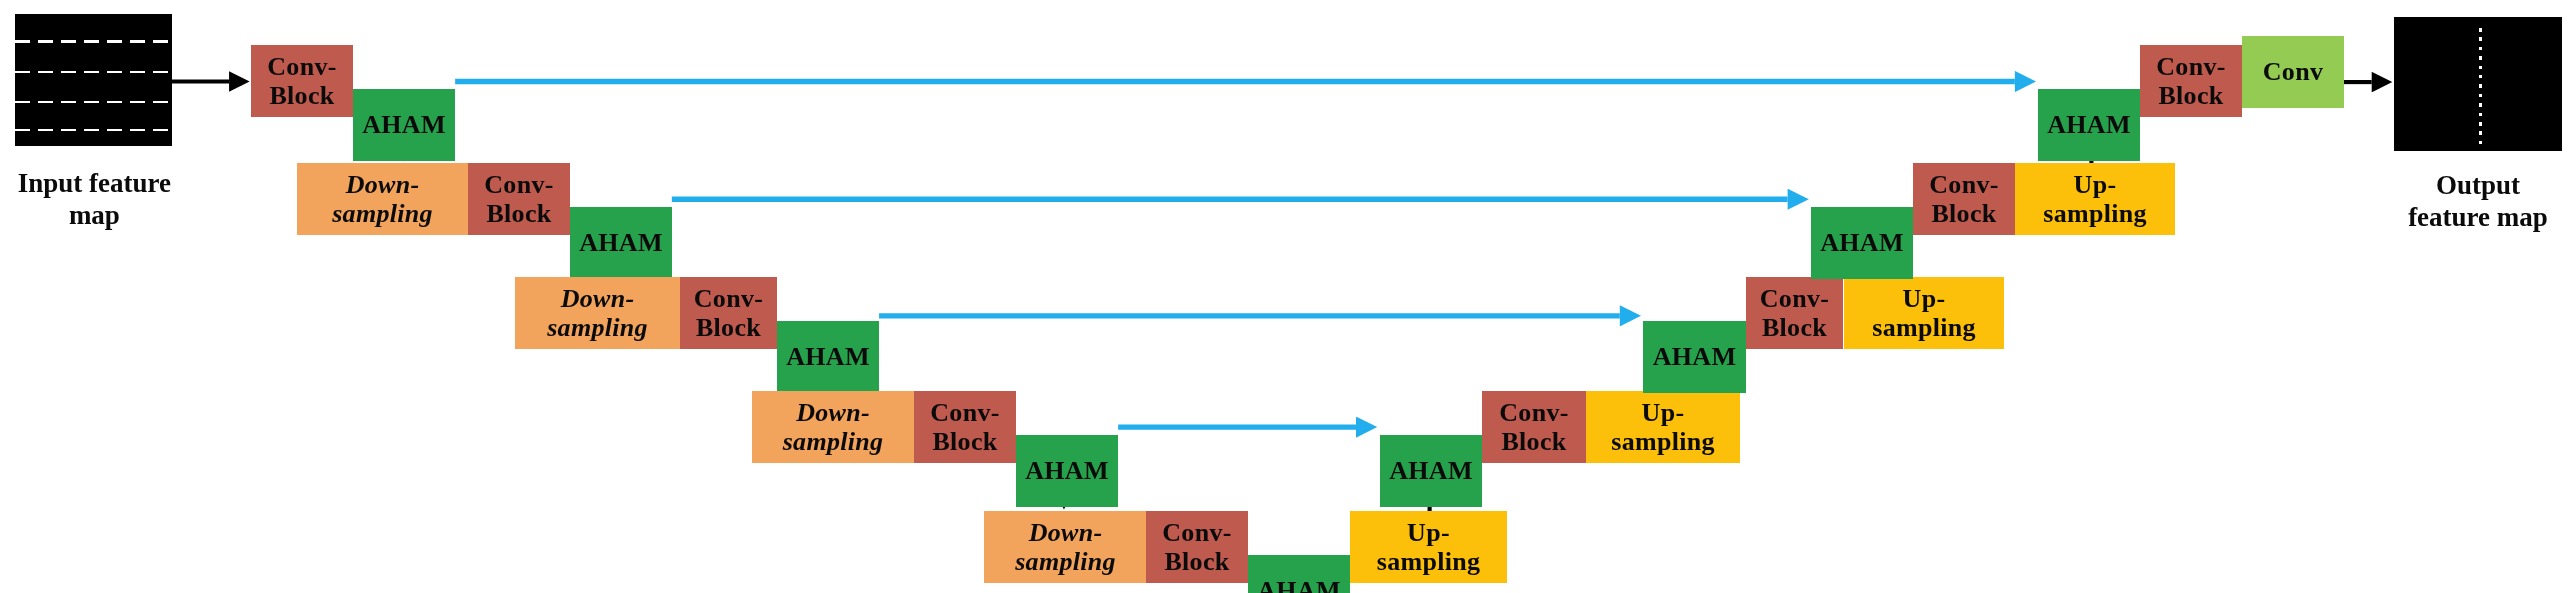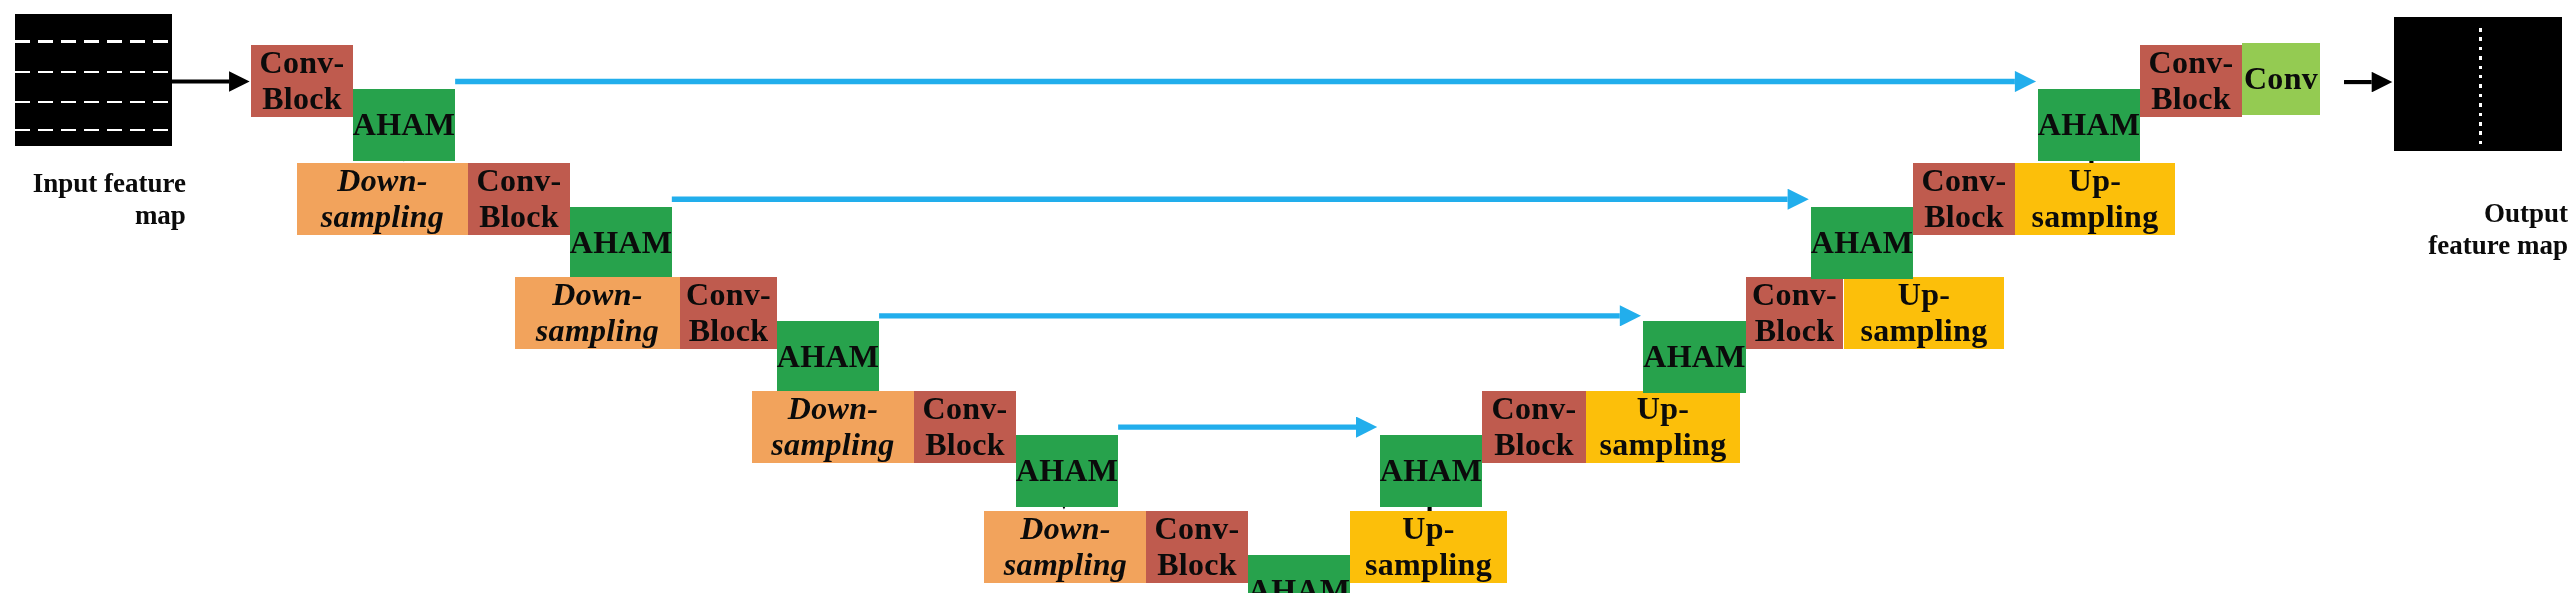--- a/index.html
+++ b/index.html
@@ -14,21 +14,21 @@
   #arrows { position: absolute; left: 0; top: 0; width: 2576px; height: 594px; }
 
   .blk {
     position: absolute;
     height: 72px;
     display: flex;
     align-items: center;
     justify-content: center;
     text-align: center;
     font-weight: bold;
-    font-size: 32px;
+    font-size: 26px;
     line-height: 1.12;
     color: #0b0b0b;
     white-space: pre-line;
     letter-spacing: 0.3px;
   }
   .conv  { background: var(--c-conv-block); }
   .aham  { background: var(--c-aham); margin-top: 44px; }
   .down  { background: var(--c-down-sampling); font-style: italic; }
   .up    { background: var(--c-up-sampling); }
   .convg { background: var(--c-conv); }
@@ -42,21 +42,21 @@
     left: 0; right: 0; height: 2.9px;
     background: repeating-linear-gradient(90deg, var(--c-map-marks) 0 15.3px, transparent 15.3px 23px);
   }
   .dotline {
     position: absolute;
     width: 2.9px;
     background: repeating-linear-gradient(180deg, var(--c-map-marks) 0 3.5px, transparent 3.5px 9.4px);
   }
   .maplabel {
     position: absolute;
-    text-align: right;
+    text-align: center;
     font-weight: bold;
     font-size: 27px;
     line-height: 1.18;
     color: #0b0b0b;
     white-space: pre-line;
   }
 </style>
 </head>
 <body>
 
@@ -96,21 +96,21 @@
     <div class="dashline" style="top:57px;"></div>
     <div class="dashline" style="top:87px;"></div>
     <div class="dashline" style="top:115px;"></div>
   </div>
   <div class="maplabel" style="left:2.9px; top:168px; width:183px;">Input feature
 map</div>
 
   <div class="fmap" style="left:2394px; top:16.5px; width:168px; height:134px;">
     <div class="dotline" style="left:85px; top:11.2px; height:120px;"></div>
   </div>
-  <div class="maplabel" style="left:2388px; top:170px; width:180px;margin-top:28px;">Output
+  <div class="maplabel" style="left:2388px; top:170px; width:180px;">Output
 feature map</div>
 
   <div class="blk conv" style="left:251px; top:45px; width:102px;">Conv-
 Block</div>
   <div class="blk aham" style="left:353px; top:45px; width:102px;">AHAM</div>
 
   <div class="blk down" style="left:297px; top:163px; width:171px;">Down-
 sampling</div>
   <div class="blk conv" style="left:468px; top:163px; width:102px;">Conv-
 Block</div>
@@ -150,16 +150,16 @@
 
   <div class="blk aham" style="left:1811px; top:163px; width:102px;">AHAM</div>
   <div class="blk conv" style="left:1913px; top:163px; width:102px;">Conv-
 Block</div>
   <div class="blk up" style="left:2015px; top:163px; width:160px;">Up-
 sampling</div>
 
   <div class="blk aham" style="left:2038px; top:45px; width:102px;">AHAM</div>
   <div class="blk conv" style="left:2140px; top:45px; width:102px;">Conv-
 Block</div>
-  <div class="blk convg" style="left:2242px; top:43px; width:78px;">Conv</div>
+  <div class="blk convg" style="left:2242px; top:36px; width:102px;">Conv</div>
 
 </div>
 
 
 </body></html>

